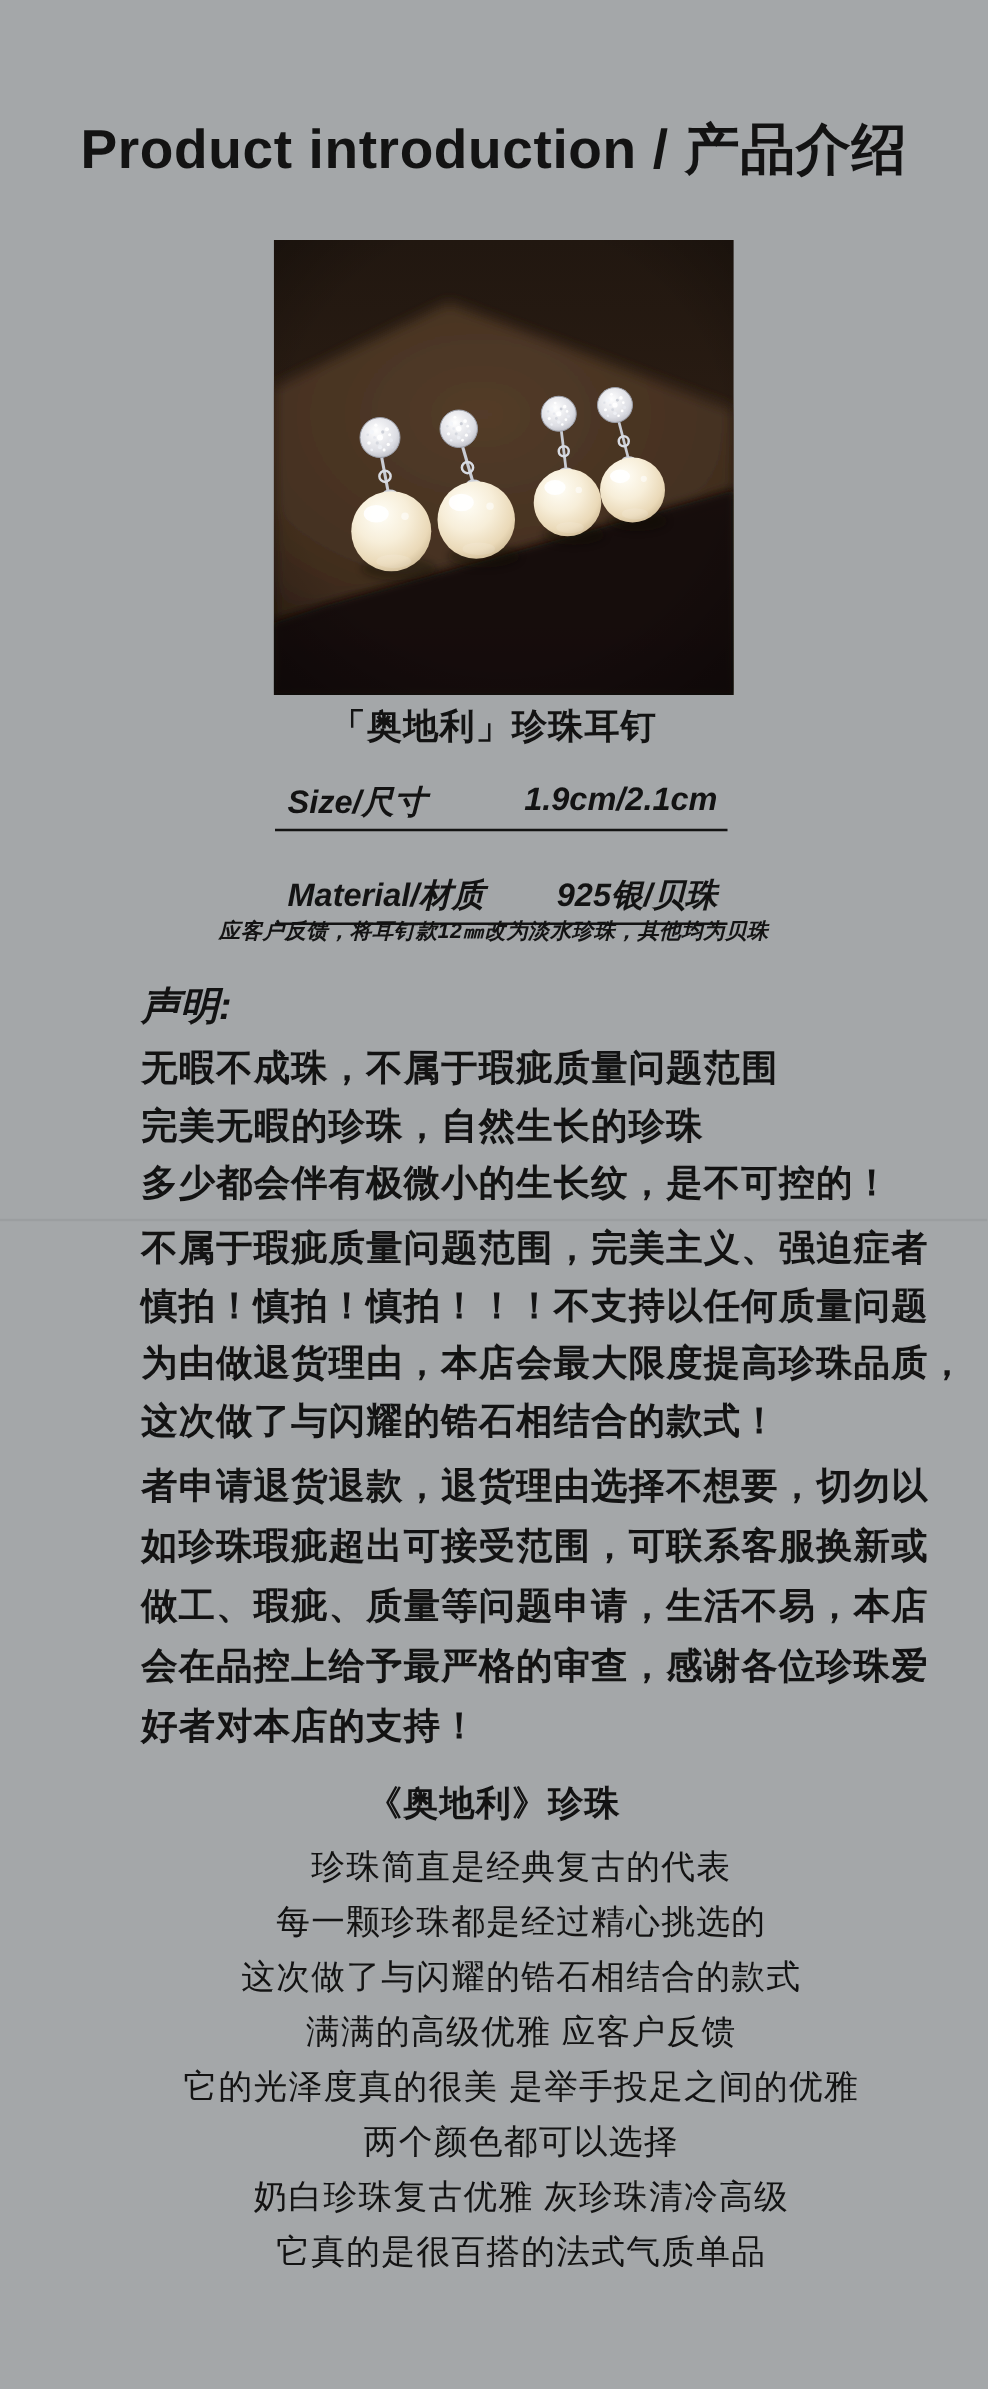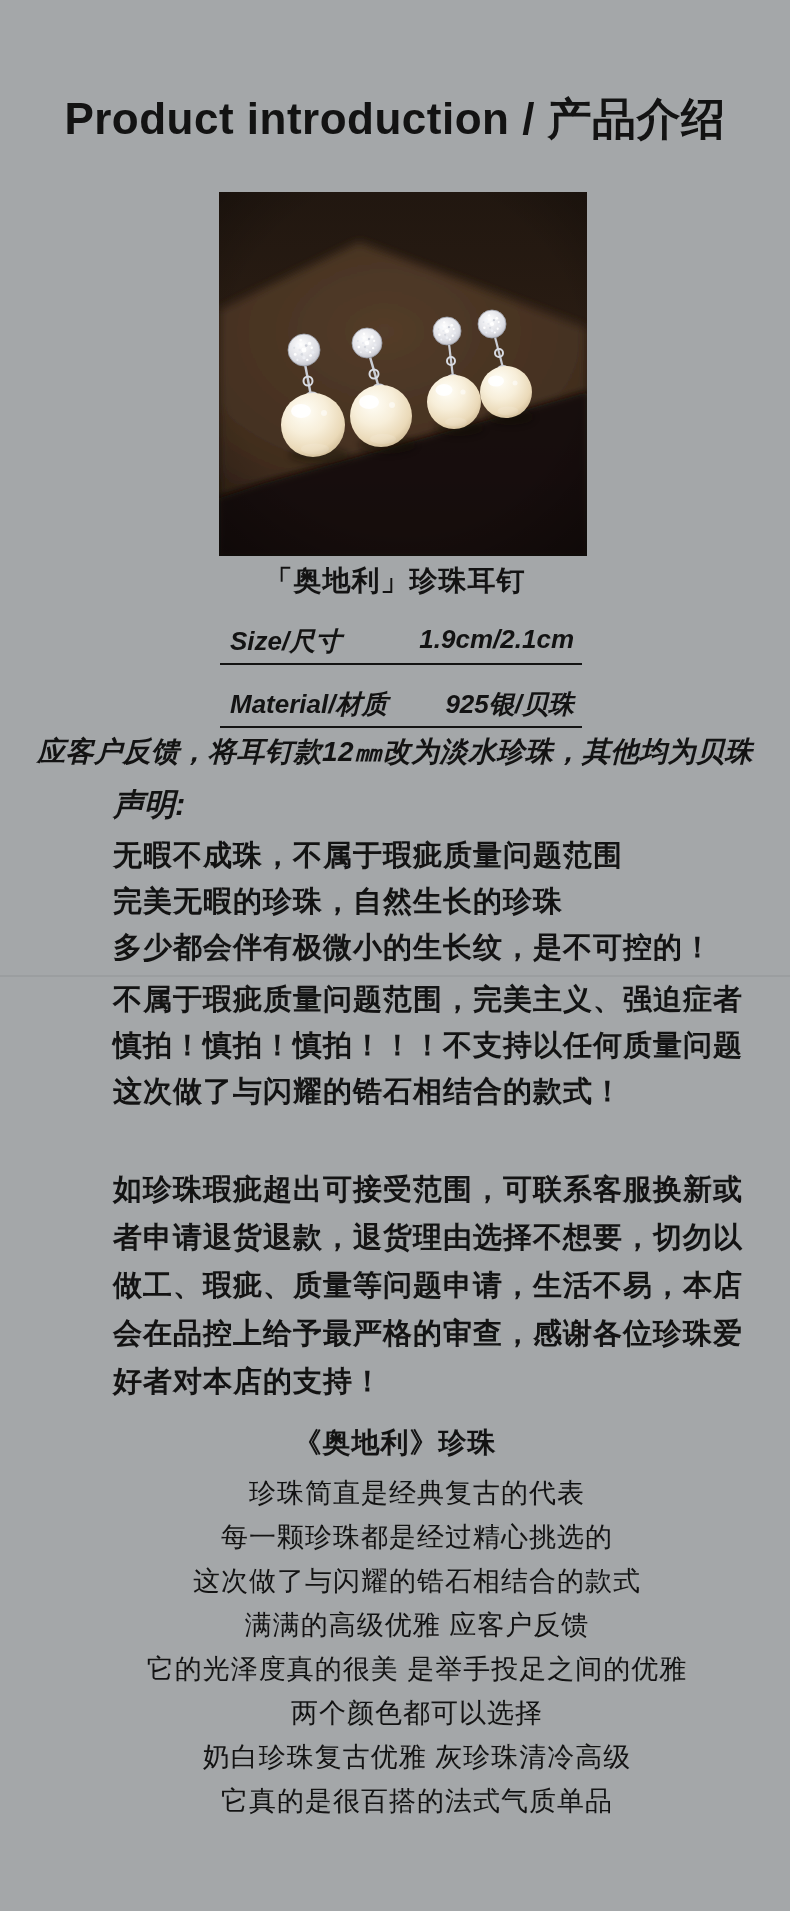--- a/index.html
+++ b/index.html
@@ -28,24 +28,24 @@
 
   .specs{
     top:624px;left:220px;width:362px;
   }
   .spec-row{
     display:flex;justify-content:space-between;
     height:35px;border-bottom:2px solid #131313;
     font-style:italic;font-weight:bold;font-size:26px;
     padding:0 8px 4px 10px;box-sizing:content-box;
   }
-  .spec-row + .spec-row{margin-top:22px;}
+  .spec-row + .spec-row{margin-top:34px;}
 
   .note{
-    top:733px;font-size:28px;font-style:italic;font-weight:bold;letter-spacing:.5px;
+    top:733px;font-size:17px;font-style:italic;font-weight:bold;letter-spacing:.5px;
   }
 
   .statement-heading{
     top:784px;left:113px;font-size:31px;font-style:italic;font-weight:bold;
   }
   .stanza{
     left:113px;width:660px;font-size:29px;font-weight:bold;letter-spacing:1px;
   }
   .stanza .line{line-height:46px;white-space:nowrap;}
   .stanza-1{top:832px;}
@@ -209,26 +209,27 @@
 
 <div class="abs stanza stanza-1">
   <div class="line">无暇不成珠，不属于瑕疵质量问题范围</div>
   <div class="line">完美无暇的珍珠，自然生长的珍珠</div>
   <div class="line">多少都会伴有极微小的生长纹，是不可控的！</div>
 </div>
 
 <div class="abs stanza stanza-2">
   <div class="line">不属于瑕疵质量问题范围，完美主义、强迫症者</div>
   <div class="line">慎拍！慎拍！慎拍！！！不支持以任何质量问题</div>
+  <div class="line">为由做退货理由，本店会最大限度提高珍珠品质，</div>
   <div class="line">这次做了与闪耀的锆石相结合的款式！</div>
 </div>
 
 <div class="abs stanza stanza-3">
+  <div class="line">者申请退货退款，退货理由选择不想要，切勿以</div>
   <div class="line">如珍珠瑕疵超出可接受范围，可联系客服换新或</div>
-  <div class="line">者申请退货退款，退货理由选择不想要，切勿以</div>
   <div class="line">做工、瑕疵、质量等问题申请，生活不易，本店</div>
   <div class="line">会在品控上给予最严格的审查，感谢各位珍珠爱</div>
   <div class="line">好者对本店的支持！</div>
 </div>
 
 <div class="abs center highlight-title">《奥地利》珍珠</div>
 
 <div class="abs center highlight-lines">
   <div class="line">珍珠简直是经典复古的代表</div>
   <div class="line">每一颗珍珠都是经过精心挑选的</div>

